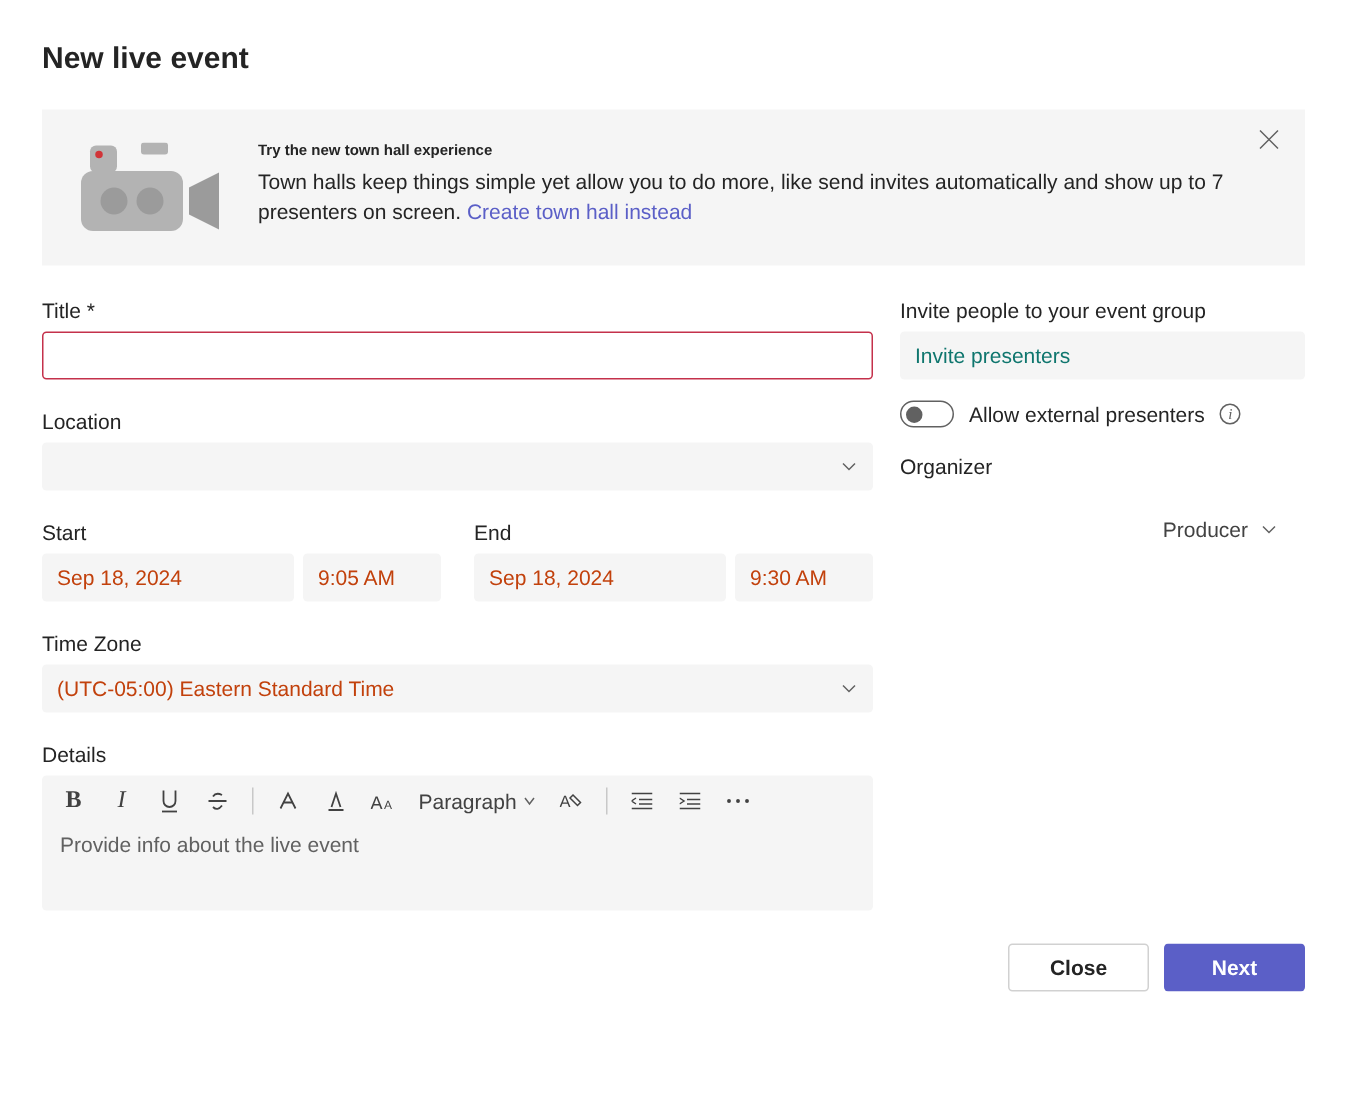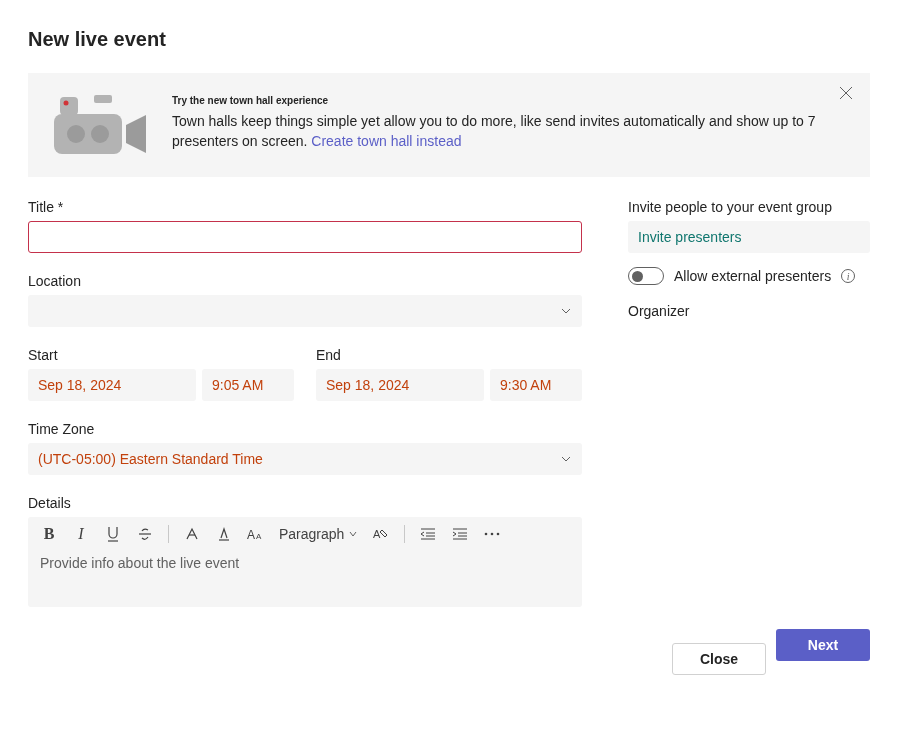--- a/index.html
+++ b/index.html
@@ -53,21 +53,21 @@
   .banner-close {
     position: absolute;
     top: 12px;
     right: 14px;
     width: 18px;
     height: 18px;
     cursor: pointer;
   }
   .grid {
     display: flex;
-    gap: 46px;
+    gap: 18px;
     margin-top: 22px;
   }
   .col-left { flex: 1; }
   .col-right { width: 272px; }
   .field-label {
     font-size: 14px;
     color: #242424;
     margin-bottom: 6px;
   }
   .input, .select, .pill-input {
@@ -183,21 +183,21 @@
   }
   .btn {
     min-width: 94px;
     height: 32px;
     border-radius: 3px;
     font: inherit;
     font-weight: 600;
     cursor: pointer;
     border: 1px solid transparent;
   }
-  .btn-secondary { background: #fff; border-color: #d1d1d1; color: #242424; margin-top: 14px; }
+  .btn-secondary { background: #fff; border-color: #d1d1d1; color: #242424; }
   .btn-primary { background: #5b5fc7; color: #fff; }
   svg { display: block; }
   .bold-icon { font-weight: 800; font-family: serif; font-size:16px;}
   .italic-icon { font-style: italic; font-family: serif; font-size:16px; }
 </style>
 </head>
 <body>
 
 <h1 class="page-title">New live event</h1>
 
@@ -371,19 +371,27 @@
     <div class="pill-input">Invite presenters</div>
 
     <div class="toggle-row">
       <div class="toggle"></div>
       <span>Allow external presenters</span>
       <span class="info-icon">i</span>
     </div>
 
     <div class="org-heading">Organizer</div>
 
+    <div class="producer-row">
+      <span>Producer</span>
+      <span>
+        <svg width="12" height="12" viewBox="0 0 12 12">
+            <path d="M2 4 L6 8 L10 4" stroke="#616161" stroke-width="1" fill="none"></path>
+          </svg>
+      </span>
+    </div>
   </div>
 </div>
 
 <div class="footer">
   <button class="btn btn-secondary">Close</button>
   <button class="btn btn-primary">Next</button>
 </div>
 
 </body></html>

